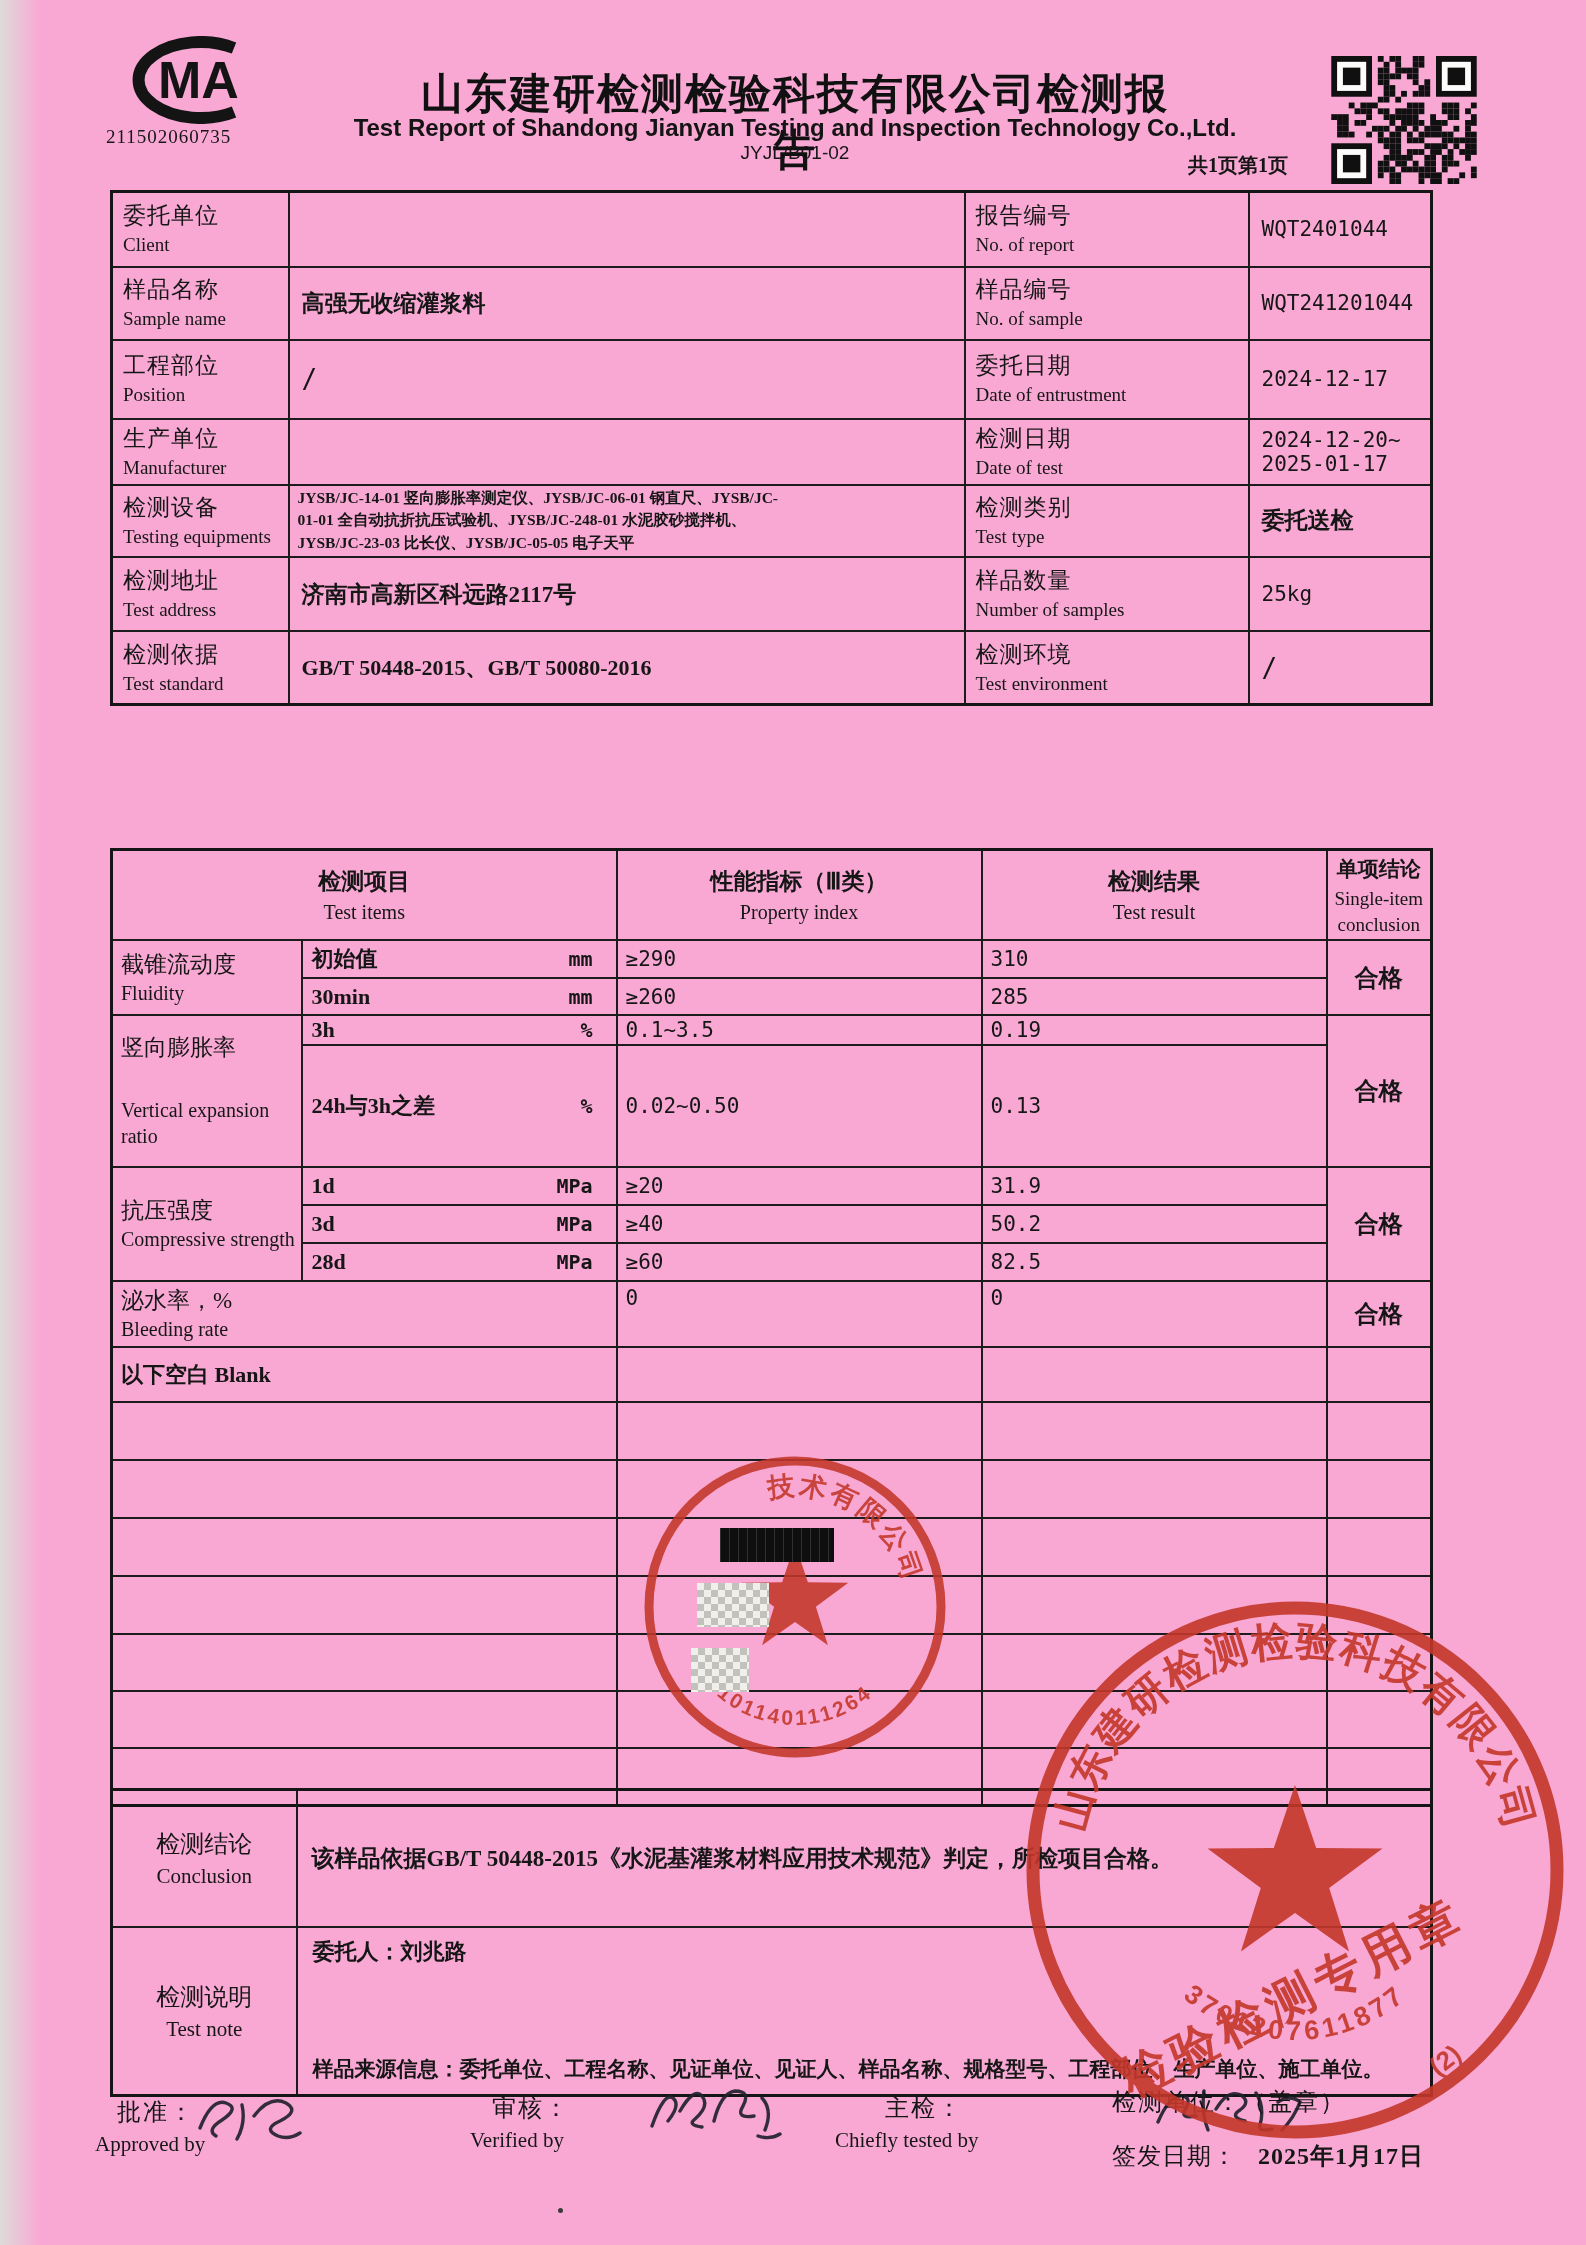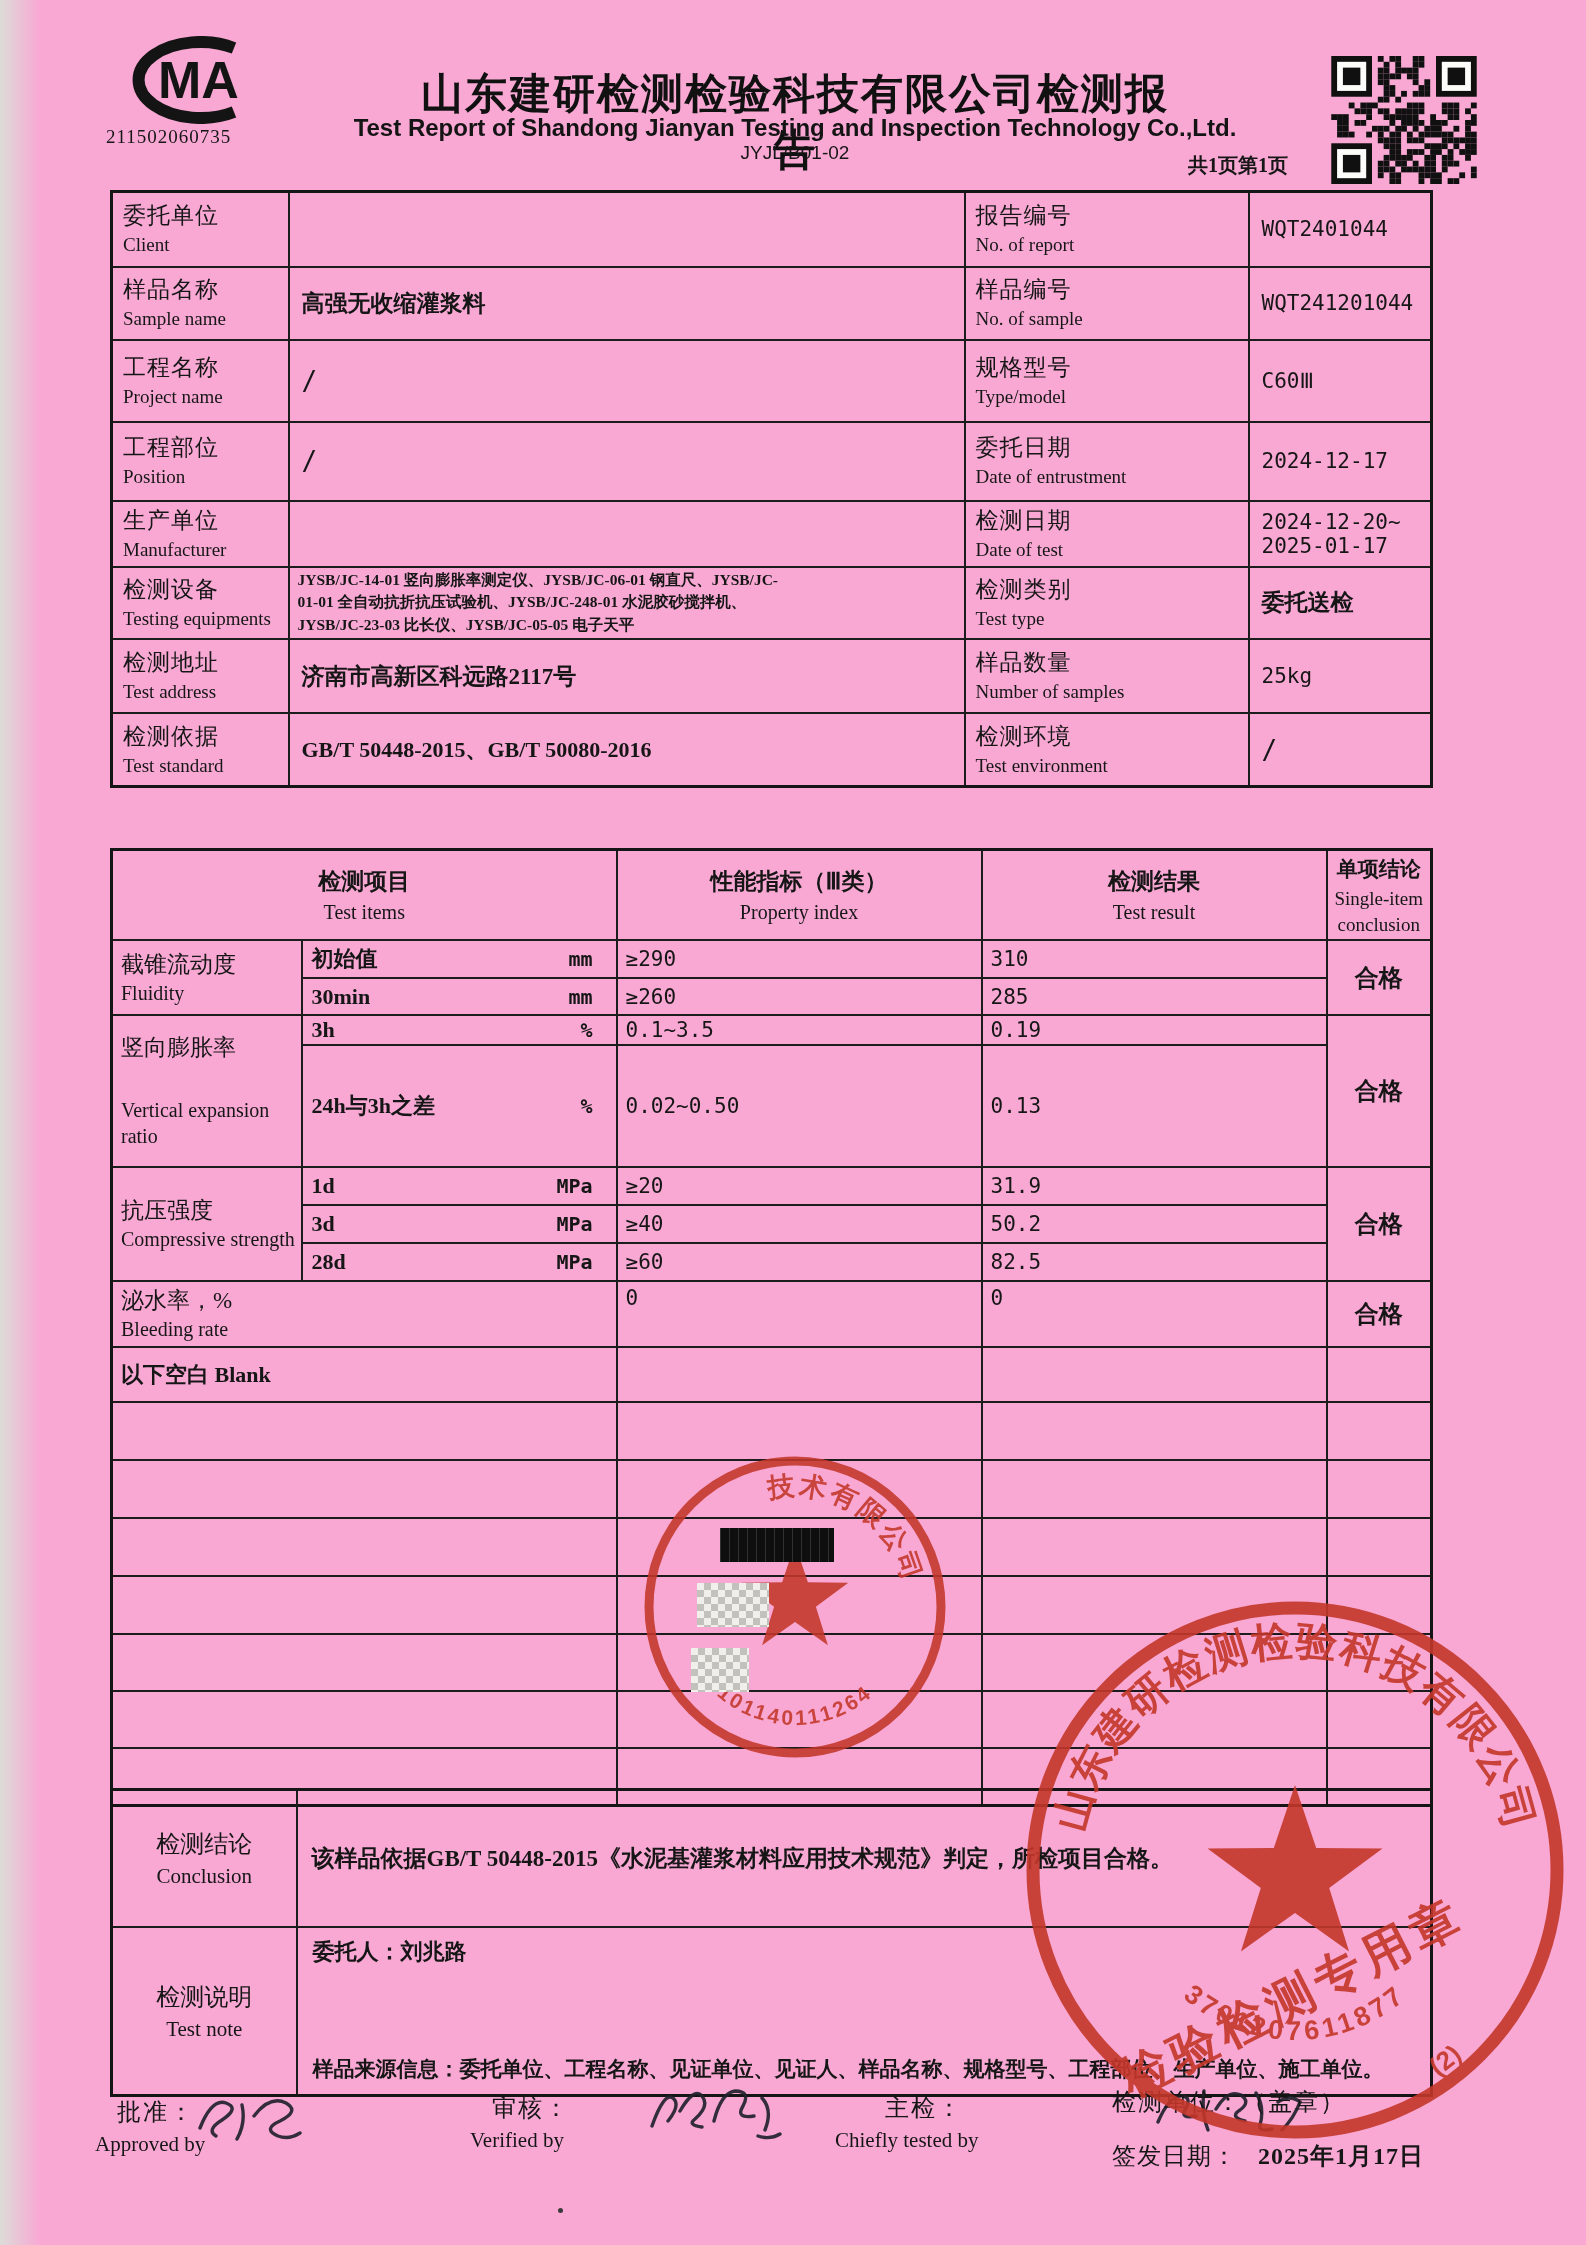--- a/index.html
+++ b/index.html
@@ -330,32 +330,20 @@
         <div class="cn">样品名称</div>
         <div class="en">Sample name</div>
           </td>
       <td class="val vcjk">高强无收缩灌浆料</td>
       <td class="lbl">
         <div class="cn">样品编号</div>
         <div class="en">No. of sample</div>
           </td>
       <td class="val vmono">WQT241201044</td>
     </tr>
-    <tr style="height:82px">
-      <td class="lbl">
-        <div class="cn">工程名称</div>
-        <div class="en">Project name</div>
-          </td>
-      <td class="val vslash">/</td>
-      <td class="lbl">
-        <div class="cn">规格型号</div>
-        <div class="en">Type/model</div>
-          </td>
-      <td class="val vmono">C60Ⅲ</td>
-    </tr>
     <tr style="height:79px">
       <td class="lbl">
         <div class="cn">工程部位</div>
         <div class="en">Position</div>
           </td>
       <td class="val vslash">/</td>
       <td class="lbl">
         <div class="cn">委托日期</div>
         <div class="en">Date of entrustment</div>
           </td>

